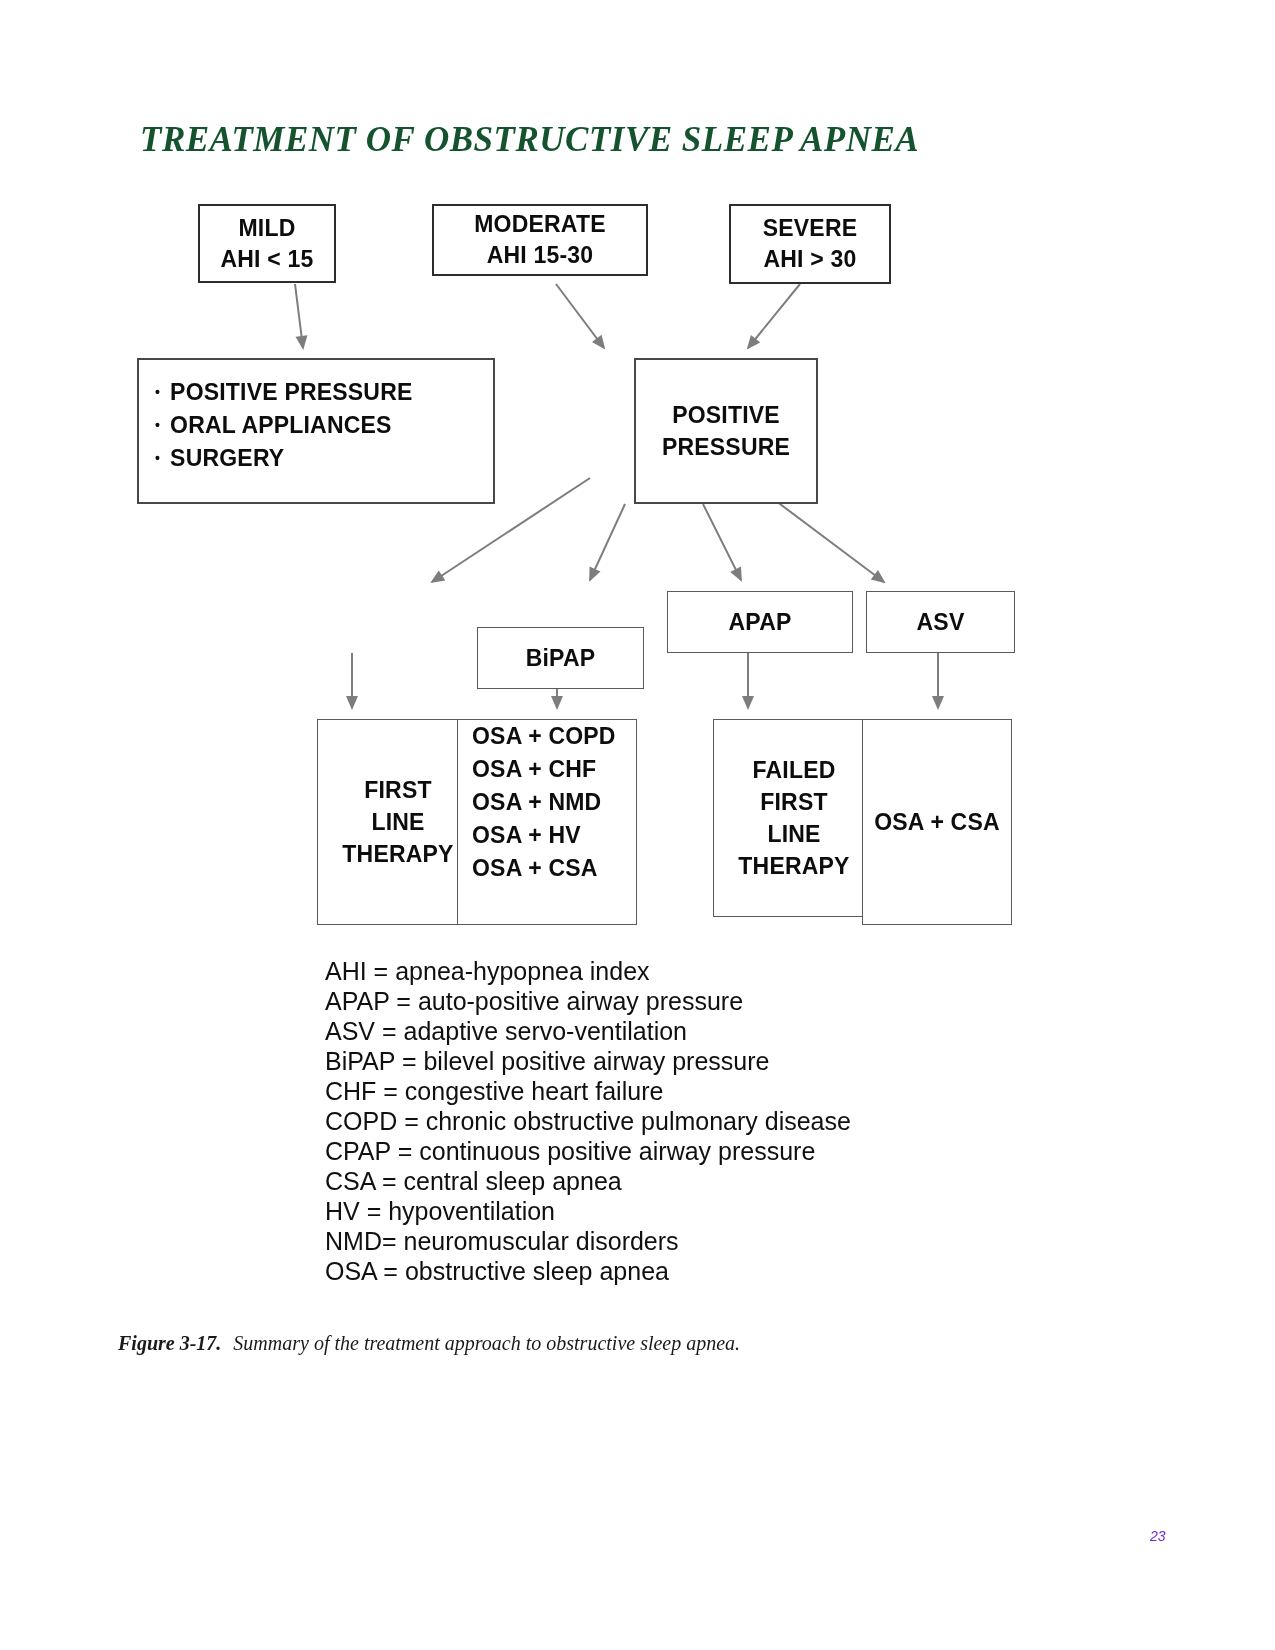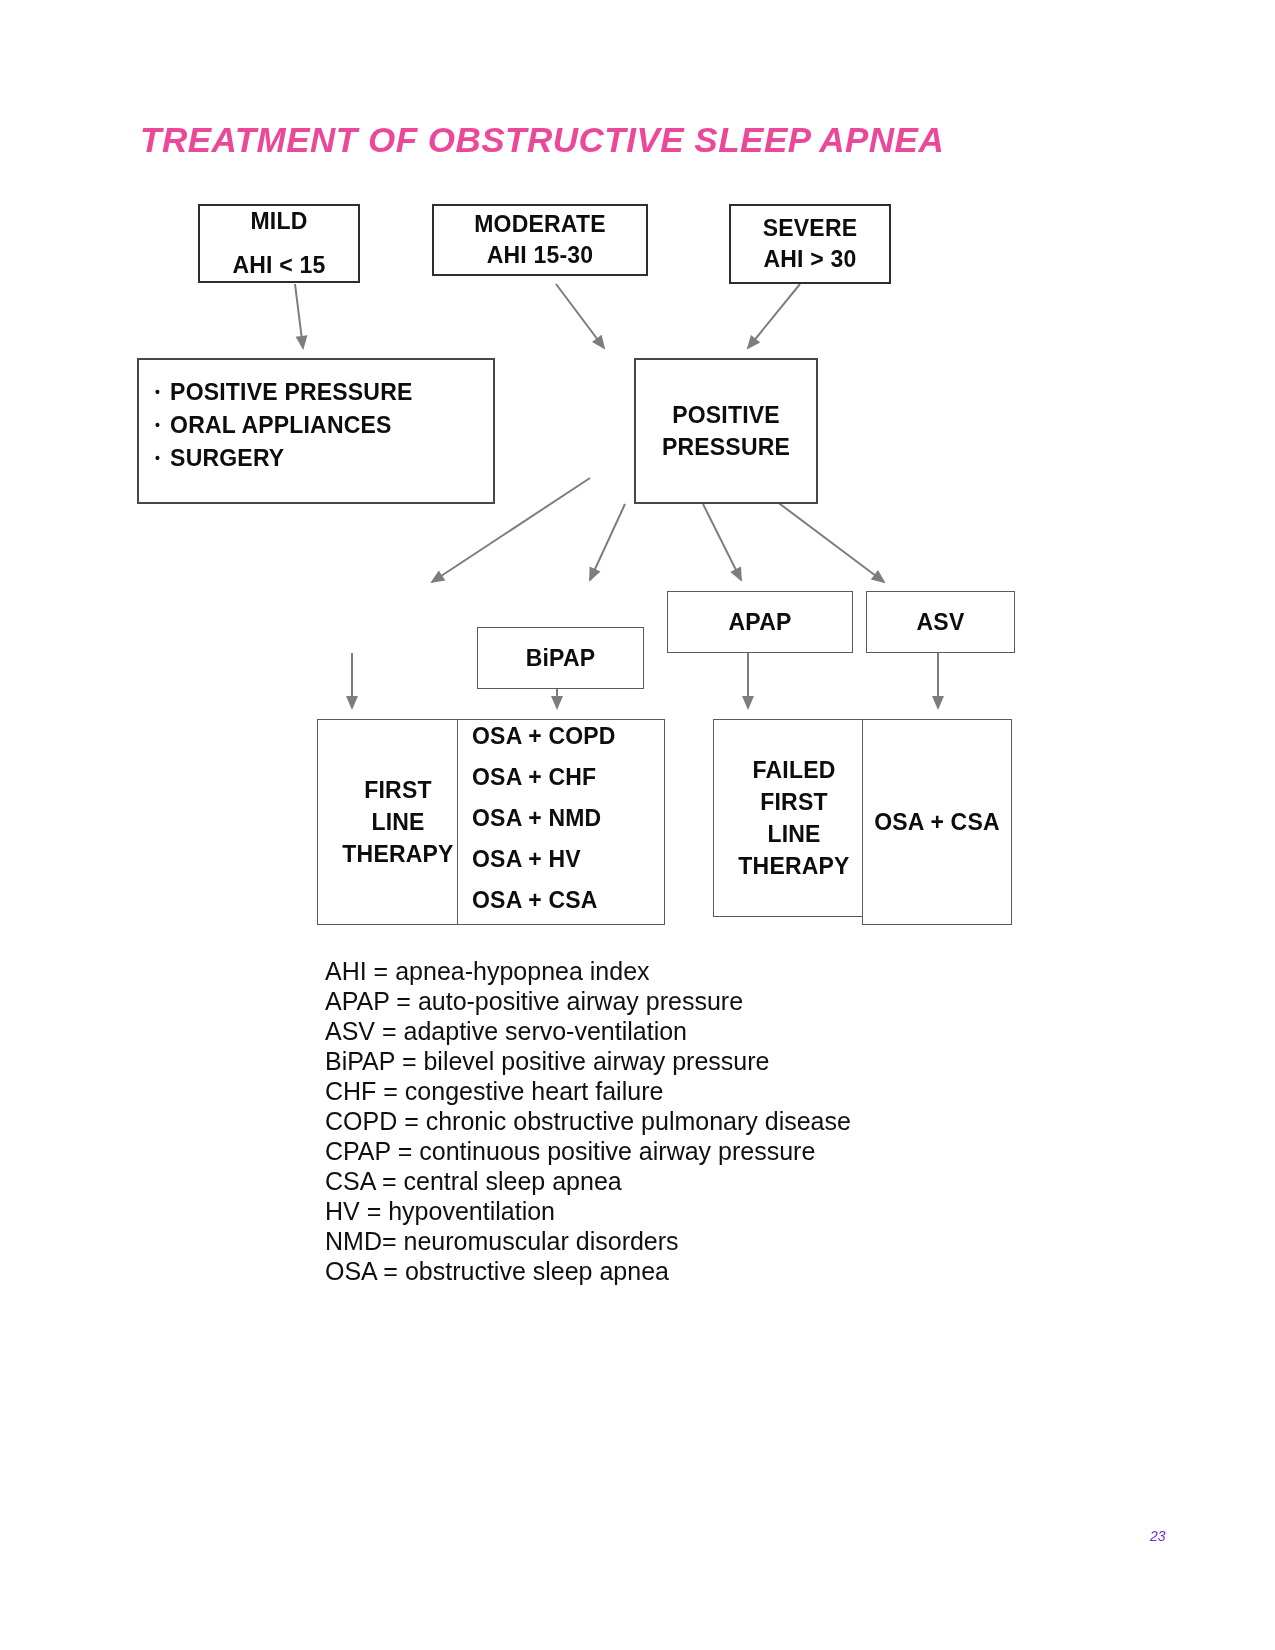--- a/index.html
+++ b/index.html
@@ -14,21 +14,22 @@
   }
   .title {
     position: absolute;
     left: 140px;
     top: 120px;
     font-size: 35px;
     font-weight: bold;
     font-style: italic;
     letter-spacing: 0.5px;
     white-space: nowrap;
-    color: #ec4899;
+    color: #14532d;
+    font-family: Liberation Serif, serif;
   }
   .box {
     position: absolute;
     background: #ffffff;
     border: 2px solid #2d2d2d;
     display: flex;
     flex-direction: column;
     align-items: center;
     justify-content: center;
     text-align: center;
@@ -101,21 +102,21 @@
       <line x1="625" y1="504" x2="590" y2="580" marker-end="url(#ah)"></line>
       <line x1="703" y1="504" x2="741" y2="580" marker-end="url(#ah)"></line>
       <line x1="772" y1="498" x2="884" y2="582" marker-end="url(#ah)"></line>
       <line x1="352" y1="653" x2="352" y2="708" marker-end="url(#ah)"></line>
       <line x1="557" y1="653" x2="557" y2="708" marker-end="url(#ah)"></line>
       <line x1="748" y1="653" x2="748" y2="708" marker-end="url(#ah)"></line>
       <line x1="938" y1="653" x2="938" y2="708" marker-end="url(#ah)"></line>
     </g>
   </svg>
 
-  <div class="box" style="left:198px; top:204px; width:162px; height:79px;justify-content:space-between;">
+  <div class="box" style="left:198px; top:204px; width:138px; height:79px;">
     <div>MILD</div>
     <div>AHI &lt; 15</div>
   </div>
   <div class="box" style="left:432px; top:204px; width:216px; height:72px;">
     <div>MODERATE</div>
     <div>AHI 15-30</div>
   </div>
   <div class="box" style="left:729px; top:204px; width:162px; height:80px;">
     <div>SEVERE</div>
     <div>AHI &gt; 30</div>
@@ -150,21 +151,21 @@
   <div class="box thin-border" style="left:866px; top:591px; width:149px; height:62px;">
     <div>ASV</div>
   </div>
 
   <div class="box thin-border lines32" style="left:271px; top:719px; width:162px; height:206px;">
     <div>FIRST</div>
     <div>LINE</div>
     <div>THERAPY</div>
   </div>
 
-  <div class="box thin-border list-left osa-list" style="left:457px; top:719px; width:208px; height:206px;gap:8px;">
+  <div class="box thin-border list-left osa-list" style="left:457px; top:719px; width:180px; height:206px;">
     <div>OSA + COPD</div>
     <div>OSA + CHF</div>
     <div>OSA + NMD</div>
     <div>OSA + HV</div>
     <div>OSA + CSA</div>
   </div>
 
   <div class="box thin-border lines32" style="left:667px; top:719px; width:162px; height:198px;">
     <div>FAILED</div>
     <div>FIRST</div>
@@ -183,16 +184,19 @@
     <div>BiPAP = bilevel positive airway pressure</div>
     <div>CHF = congestive heart failure</div>
     <div>COPD = chronic obstructive pulmonary disease</div>
     <div>CPAP = continuous positive airway pressure</div>
     <div>CSA = central sleep apnea</div>
     <div>HV = hypoventilation</div>
     <div>NMD= neuromuscular disorders</div>
     <div>OSA = obstructive sleep apnea</div>
   </div>
 
+  <div class="caption">
+    <span class="cap-label">Figure 3-17.</span><span>Summary of the treatment approach to obstructive sleep apnea.</span>
+  </div>
 
   <div class="page-number">23</div>
 
 </div>
 
 </body></html>

